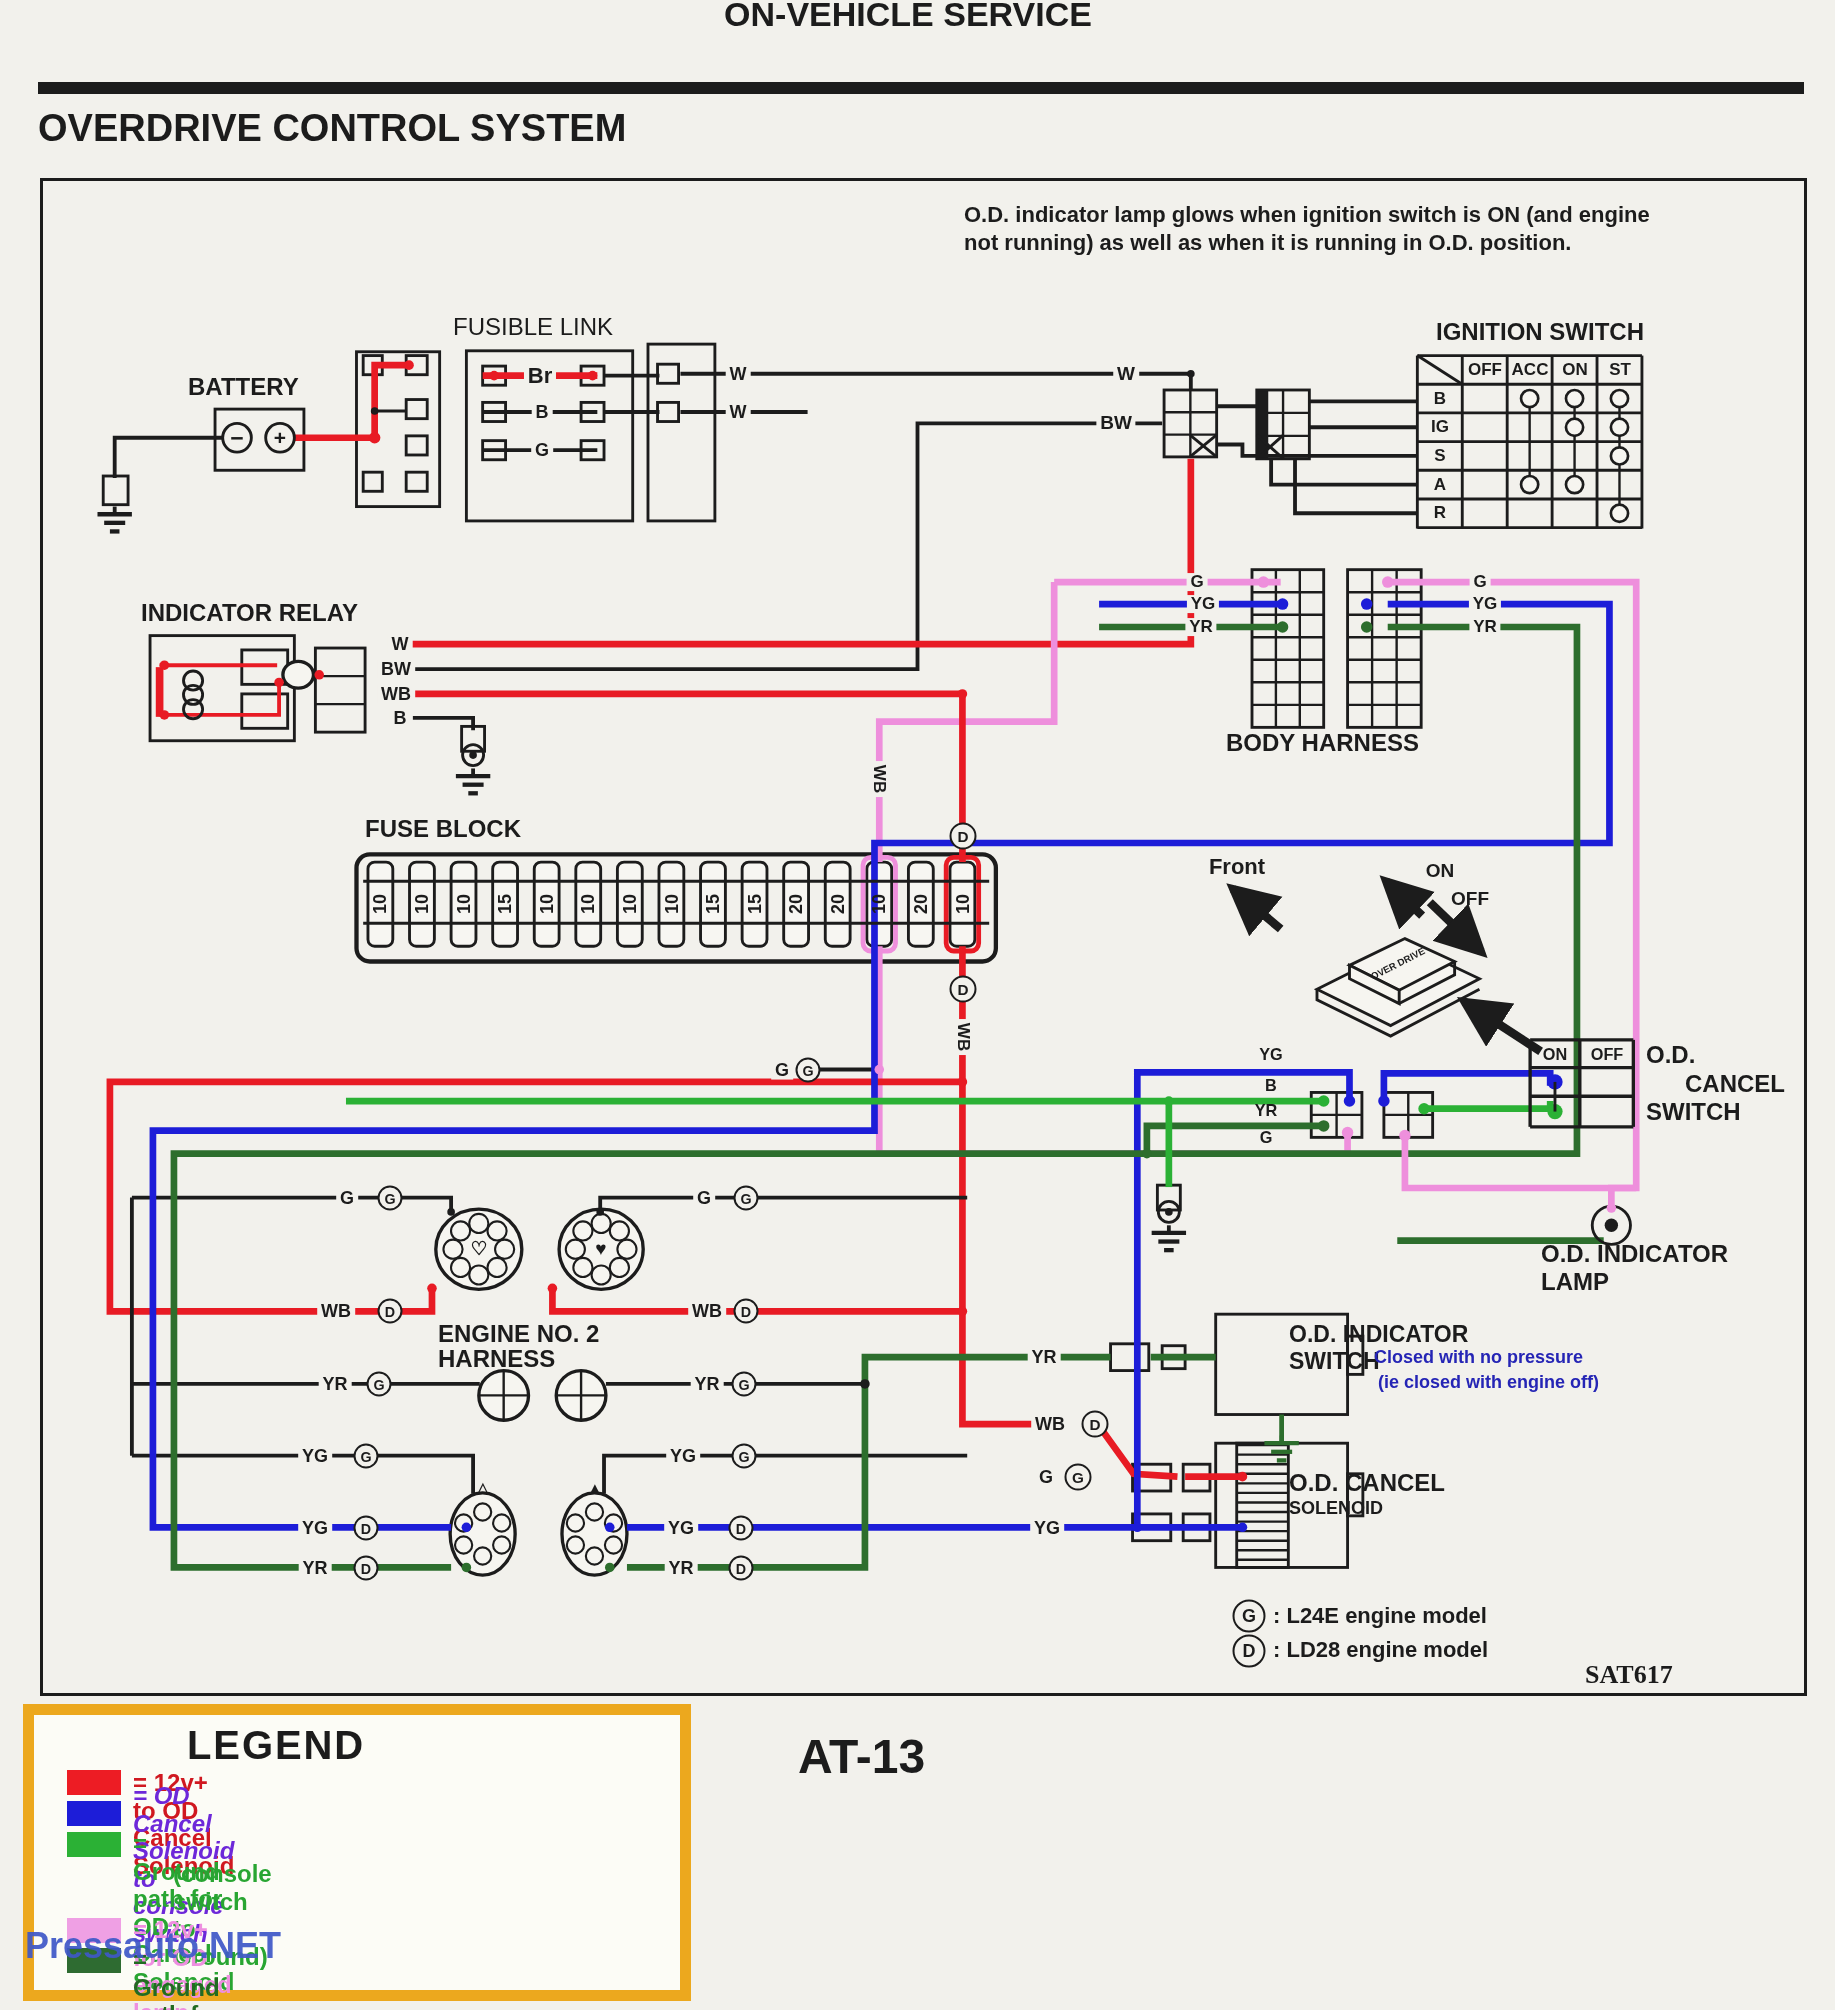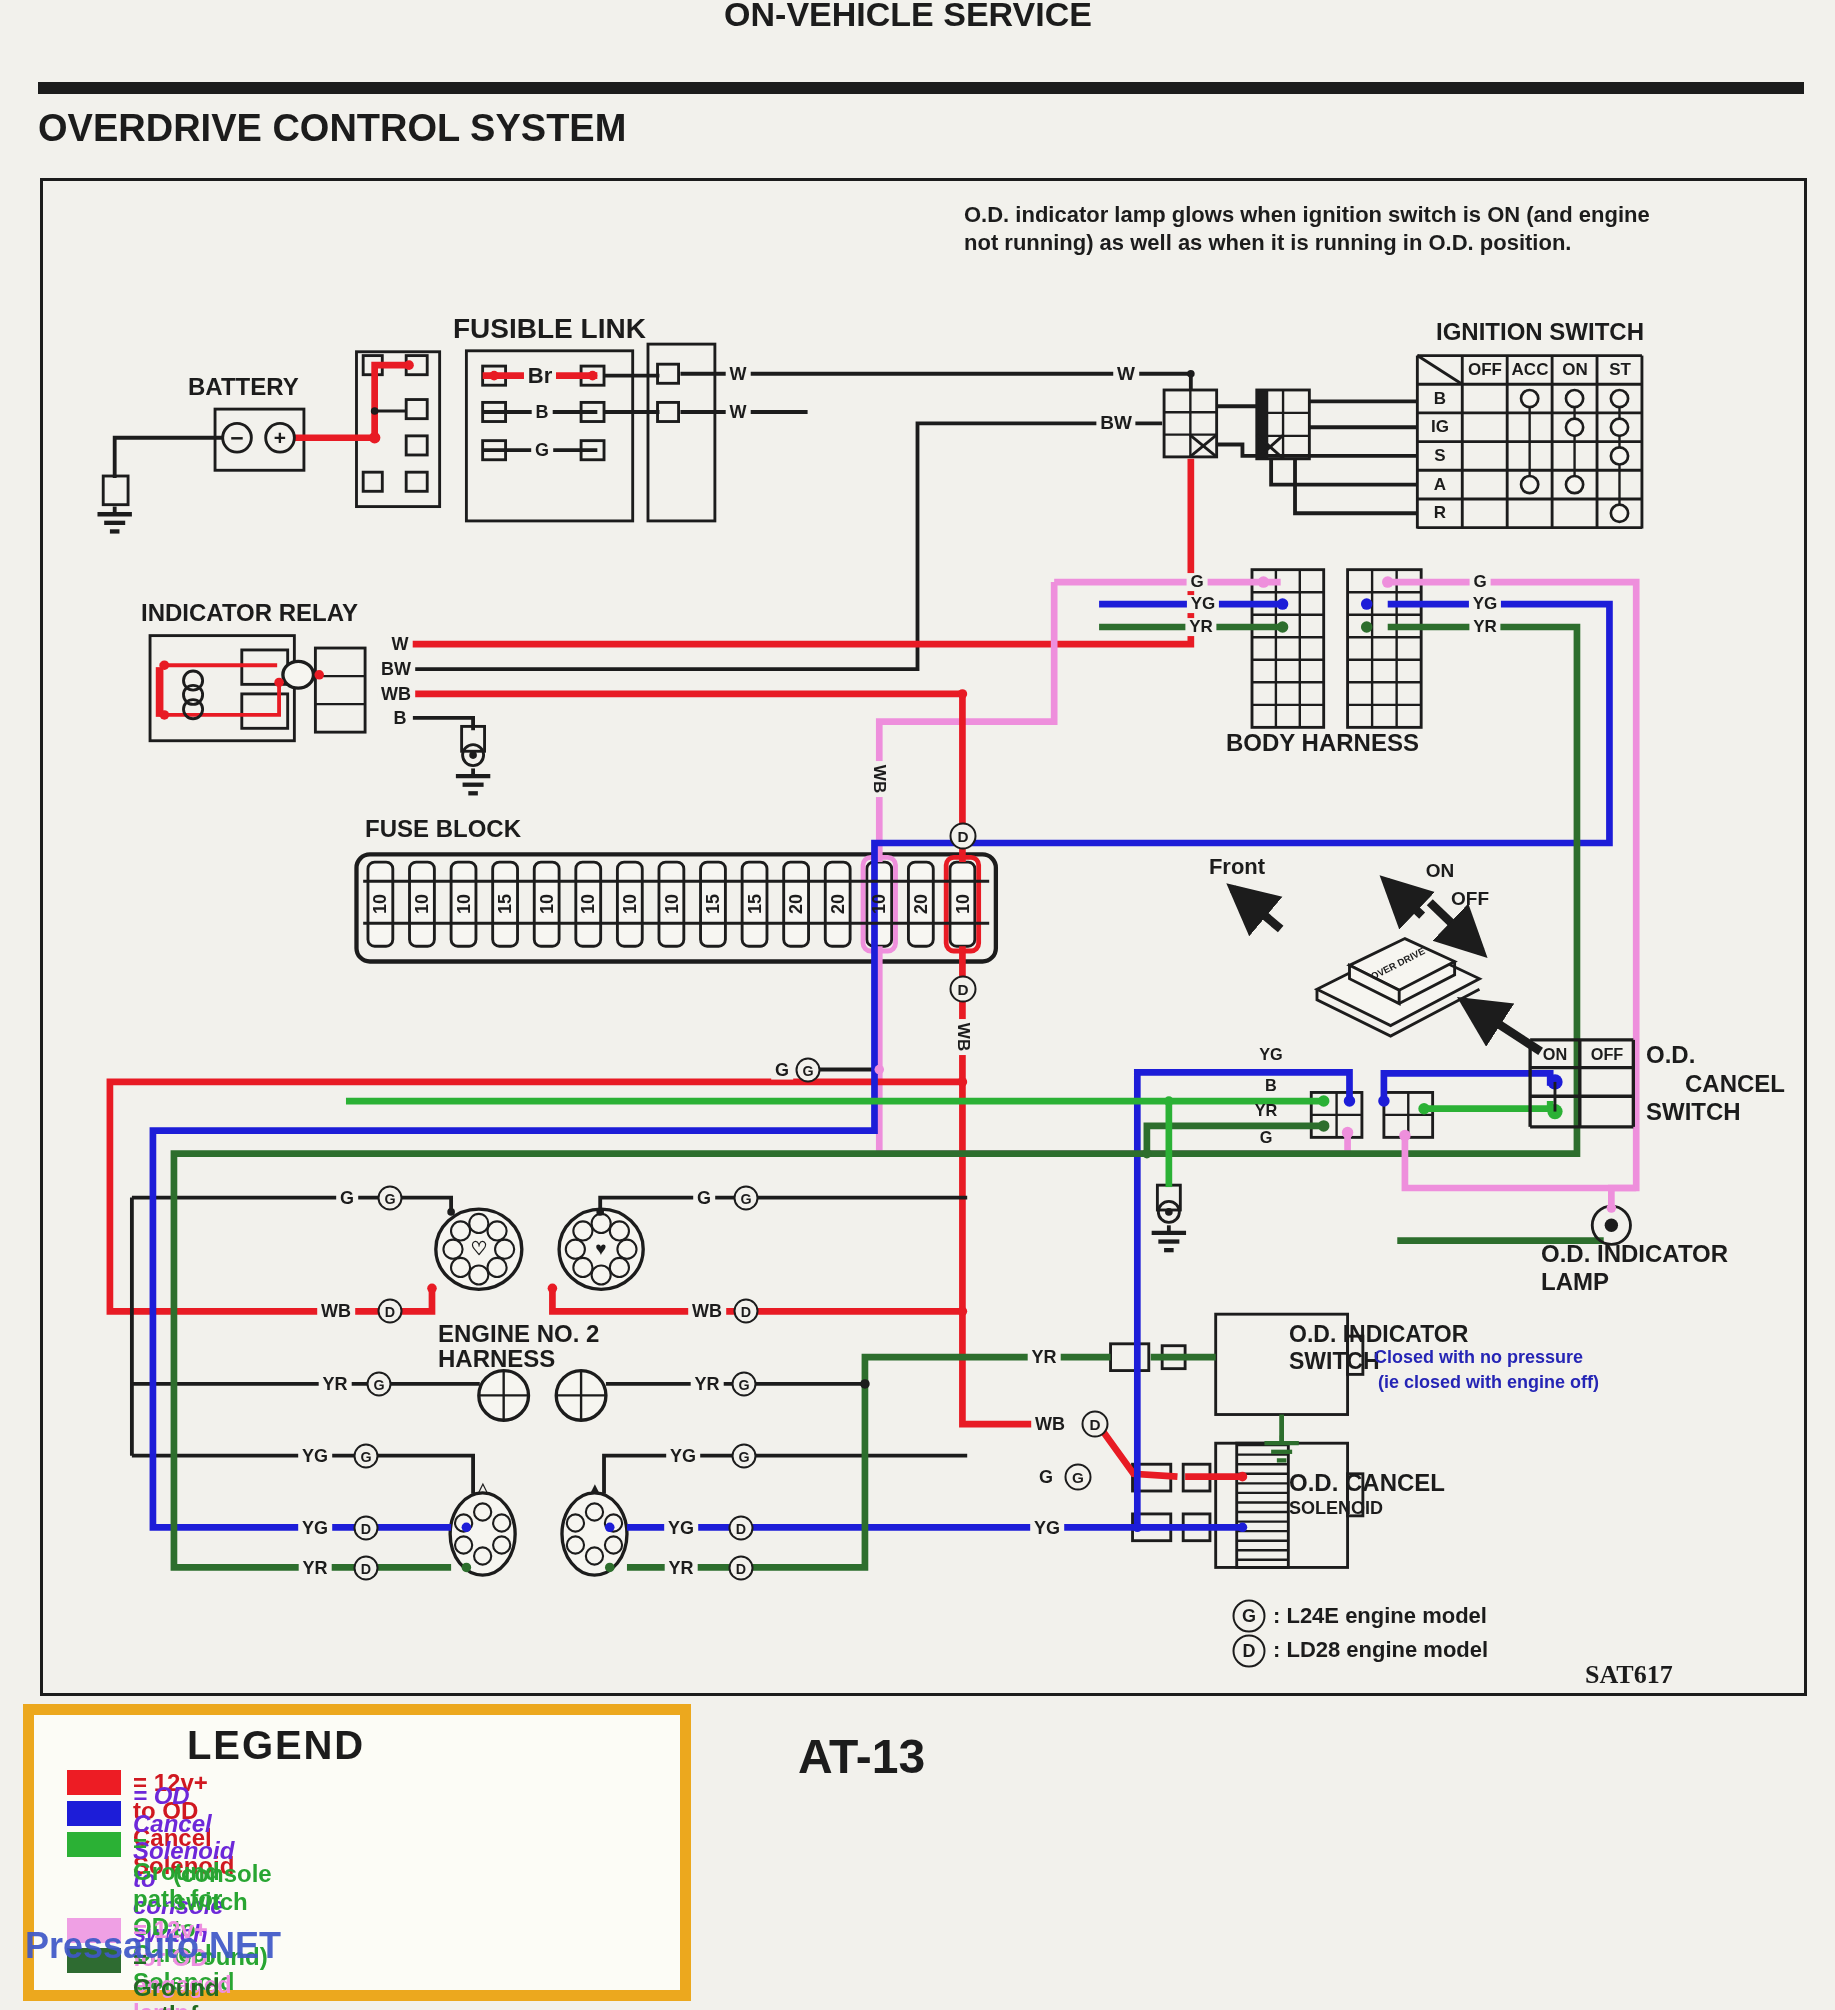--- a/index.html
+++ b/index.html
@@ -351,21 +351,21 @@
       <line x1="1323" y1="1510" x2="1359" y2="1510" stroke="#2d6e2d" stroke-width="4.5"></line>
       <line x1="1330" y1="1519" x2="1352" y2="1519" stroke="#2d6e2d" stroke-width="4.5"></line>
       <line x1="1336" y1="1528" x2="1346" y2="1528" stroke="#2d6e2d" stroke-width="4.5"></line>
     </svg>
   <div id="labels-layer">
       <div class="lbl ctr" style="left: 908px; top: 15.3px; font-size: 34px; font-weight: 800; color: rgb(28, 28, 28);">ON-VEHICLE SERVICE</div>
       <div class="lbl" style="left: 38px; top: 109px; font-size: 38px; font-weight: 800; color: rgb(28, 28, 28);">OVERDRIVE CONTROL SYSTEM</div>
       <div class="lbl" style="left: 964px; top: 203px; font-size: 22px; font-weight: 700; color: rgb(28, 28, 28);">O.D. indicator lamp glows when ignition switch is ON (and engine</div>
       <div class="lbl" style="left: 964px; top: 231px; font-size: 22px; font-weight: 700; color: rgb(28, 28, 28);">not running) as well as when it is running in O.D. position.</div>
       <div class="lbl" style="left: 188px; top: 374px; font-size: 24px; font-weight: 800; color: rgb(28, 28, 28);">BATTERY</div>
-      <div class="lbl" style="left: 453px; top: 314px; font-size: 28px; font-weight: 700; color: rgb(28, 28, 28);">FUSIBLE LINK</div>
+      <div class="lbl" style="left: 453px; top: 314px; font-size: 24px; font-weight: 400; color: rgb(28, 28, 28);">FUSIBLE LINK</div>
       <div class="lbl" style="left: 1412px; top: 319px; font-size: 24px; font-weight: 800; color: rgb(28, 28, 28); margin-left: 24px;">IGNITION SWITCH</div>
       <div class="lbl" style="left: 141px; top: 600px; font-size: 24px; font-weight: 800; color: rgb(28, 28, 28);">INDICATOR RELAY</div>
       <div class="lbl" style="left: 365px; top: 816px; font-size: 24px; font-weight: 800; color: rgb(28, 28, 28);">FUSE BLOCK</div>
       <div class="lbl" style="left: 1226px; top: 730px; font-size: 24px; font-weight: 800; color: rgb(28, 28, 28);">BODY HARNESS</div>
       <div class="lbl" style="left: 438px; top: 1321px; font-size: 24px; font-weight: 800; color: rgb(28, 28, 28);">ENGINE NO. 2</div>
       <div class="lbl" style="left: 438px; top: 1346px; font-size: 24px; font-weight: 800; color: rgb(28, 28, 28);">HARNESS</div>
       <div class="lbl" style="left: 1646px; top: 1042px; font-size: 24px; font-weight: 800; color: rgb(28, 28, 28);">O.D.</div>
       <div class="lbl" style="left: 1685px; top: 1071px; font-size: 24px; font-weight: 800; color: rgb(28, 28, 28);">CANCEL</div>
       <div class="lbl" style="left: 1646px; top: 1099px; font-size: 24px; font-weight: 800; color: rgb(28, 28, 28);">SWITCH</div>
       <div class="lbl" style="left: 1541px; top: 1241px; font-size: 24px; font-weight: 800; color: rgb(28, 28, 28);">O.D. INDICATOR</div>

